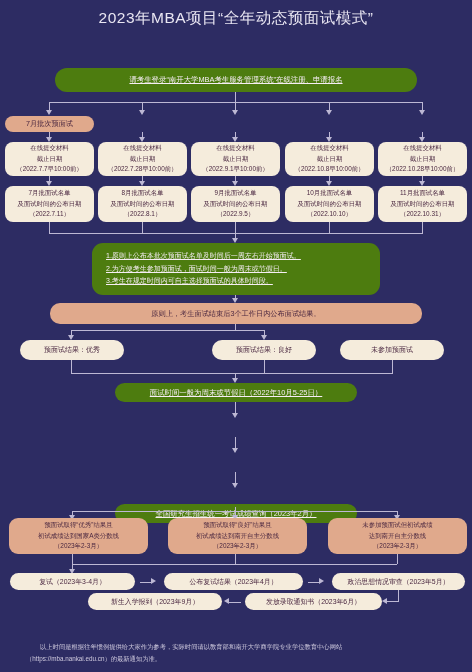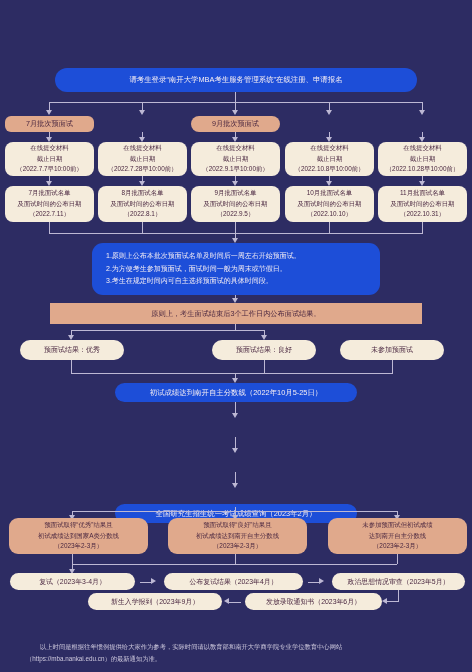--- a/index.html
+++ b/index.html
@@ -19,22 +19,22 @@
   }
   .header-sub { display:flex; align-items:center; justify-content:center; gap:10px; margin-top:4px; }
   .rule { width: 78px; height: 1.5px; background:#d9d5e6; }
   .header-sub-text {
     color:#f3f0fa; font-size:17px; font-weight:bold; letter-spacing:5px;
     text-indent:5px; line-height:22px;
   }
 
   
   .maroon {
-    background:#1d4ed8; color:#f6eef4; border-radius:11px;
-    display:flex; align-items:center; justify-content:center; text-align:center;
+    background:#4d7c0f; color:#f6eef4; border-radius:11px;
+    display:flex; align-items:center; justify-content:center; text-align:center;text-decoration:underline;
   }
   .peach {
     background:#e0a98c; color:#4a2740; border-radius:9px;
     display:flex; align-items:center; justify-content:center; text-align:center;
   }
   .cream {
     background:#f5ecdc; color:#4a2740; border-radius:9px;
     display:flex; align-items:center; justify-content:center; text-align:center;
   }
 
@@ -64,21 +64,21 @@
 
   .batch-chip { top:116px; height:16px; font-size:7.2px; border-radius:8px; }
   .deadline-box { top:142px; height:34px; font-size:6.4px; line-height:10.5px; border-radius:8px; }
   .publish-box { top:186px; height:36px; font-size:6.4px; line-height:10.5px; border-radius:8px; }
 
   #notes-box {
     left:92px; top:243px; width:288px; height:52px; border-radius:11px;
     flex-direction:column; align-items:flex-start; justify-content:center;
     padding:4px 14px; font-size:7px; line-height:12.5px; text-align:left;
   }
-  #result-bar { left:50px; top:303px; width:372px; height:21px; font-size:7.2px; border-radius:0; }
+  #result-bar { left:50px; top:303px; width:372px; height:21px; font-size:7.2px; border-radius:10px; }
 
   .outcome-box { top:340px; height:20px; font-size:7px; border-radius:10px; }
 
   .stage-bar { left:115px; width:242px; height:19px; font-size:7.4px; border-radius:9.5px; }
   #stage-1 { top:383px; }
   #stage-2 { top:418px; }
   #stage-3 { top:453px; }
   #stage-4 { top:504px; }
 
   .path-box { top:518px; height:36px; font-size:6.4px; line-height:10.5px; border-radius:9px; }
@@ -91,39 +91,39 @@
   }
   .footer .indent { text-indent: 14px; display:block; }
   .multi { white-space:pre-line; }
 </style>
 </head>
 <body>
 
 <div class="page">
 
   <div class="header">
+    <div class="header-title">2023年MBA项目“全年动态预面试模式”</div>
   </div>
 
   <div class="box maroon" id="register-bar">请考生登录“南开大学MBA考生服务管理系统”在线注册、申请报名</div>
 
   <div class="l vline" style="left:235px; top:92px; height:10px;"></div>
   <div class="l hline" style="left:49px; top:102px; width:374px;"></div>
   <div class="l vline" style="left:49px;  top:102px; height:8px;"></div>
   <div class="l vline" style="left:142px; top:102px; height:8px;"></div>
   <div class="l vline" style="left:235px; top:102px; height:8px;"></div>
   <div class="l vline" style="left:329px; top:102px; height:8px;"></div>
   <div class="l vline" style="left:422px; top:102px; height:8px;"></div>
   <div class="arrow-d" style="left:45.5px;  top:110px;"></div>
   <div class="arrow-d" style="left:138.5px; top:110px;"></div>
   <div class="arrow-d" style="left:231.5px; top:110px;"></div>
   <div class="arrow-d" style="left:325.5px; top:110px;"></div>
   <div class="arrow-d" style="left:418.5px; top:110px;"></div>
 
-  <div class="box peach batch-chip" style="left:5px;   width:89px;border-radius:6px;">7月批次预面试</div>
-  <div class="box peach batch-chip" style="left:191px; width:89px;">9月批次预面试</div>
+  <div class="box peach batch-chip" style="left:5px;   width:89px;">7月批次预面试</div>
 
   <div class="l vline" style="left:49px;  top:132px; height:5px;"></div>
   <div class="l vline" style="left:142px; top:132px; height:5px;"></div>
   <div class="l vline" style="left:235px; top:132px; height:5px;"></div>
   <div class="l vline" style="left:329px; top:132px; height:5px;"></div>
   <div class="l vline" style="left:422px; top:132px; height:5px;"></div>
   <div class="arrow-d" style="left:45.5px;  top:137px;"></div>
   <div class="arrow-d" style="left:138.5px; top:137px;"></div>
   <div class="arrow-d" style="left:231.5px; top:137px;"></div>
   <div class="arrow-d" style="left:325.5px; top:137px;"></div>
@@ -203,21 +203,21 @@
   <div class="box cream outcome-box" style="left:212px; width:104px;">预面试结果：良好</div>
   <div class="box cream outcome-box" style="left:340px; width:104px;">未参加预面试</div>
 
   <div class="l vline" style="left:71px;  top:360px; height:13px;"></div>
   <div class="l vline" style="left:264px; top:360px; height:13px;"></div>
   <div class="l vline" style="left:392px; top:360px; height:13px;"></div>
   <div class="l hline" style="left:71px;  top:373px; width:322px;"></div>
   <div class="l vline" style="left:235px; top:373px; height:5px;"></div>
   <div class="arrow-d" style="left:231.5px; top:378px;"></div>
 
-  <div class="box maroon stage-bar" id="stage-1">初试成绩达到南开自主分数线（2022年10月5-25日）</div>
+  <div class="box maroon stage-bar" id="stage-1">面试时间一般为周末或节假日（2022年10月5-25日）</div>
   <div class="box maroon stage-bar" id="stage-4">全国研究生招生统一考试成绩查询（2023年2月）</div>
 
   <div class="l vline" style="left:235px; top:402px; height:11px;"></div>
   <div class="arrow-d" style="left:231.5px; top:413px;"></div>
   <div class="l vline" style="left:235px; top:437px; height:11px;"></div>
   <div class="arrow-d" style="left:231.5px; top:448px;"></div>
   <div class="l vline" style="left:235px; top:472px; height:11px;"></div>
   <div class="arrow-d" style="left:231.5px; top:483px;"></div>
 
   <div class="l vline" style="left:235px; top:507px; height:4px;"></div>

